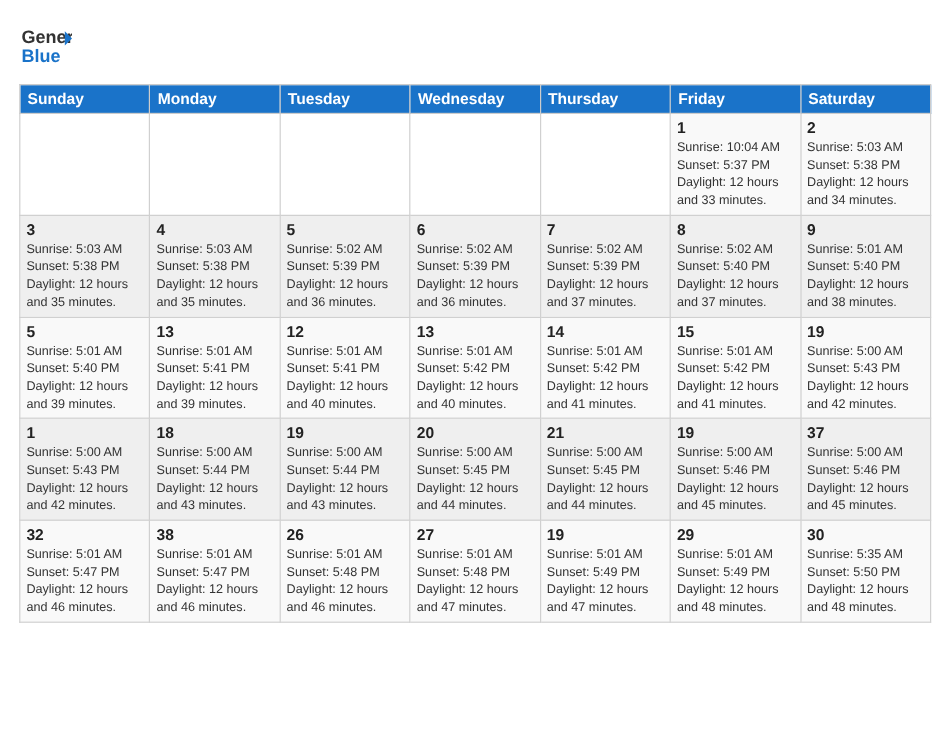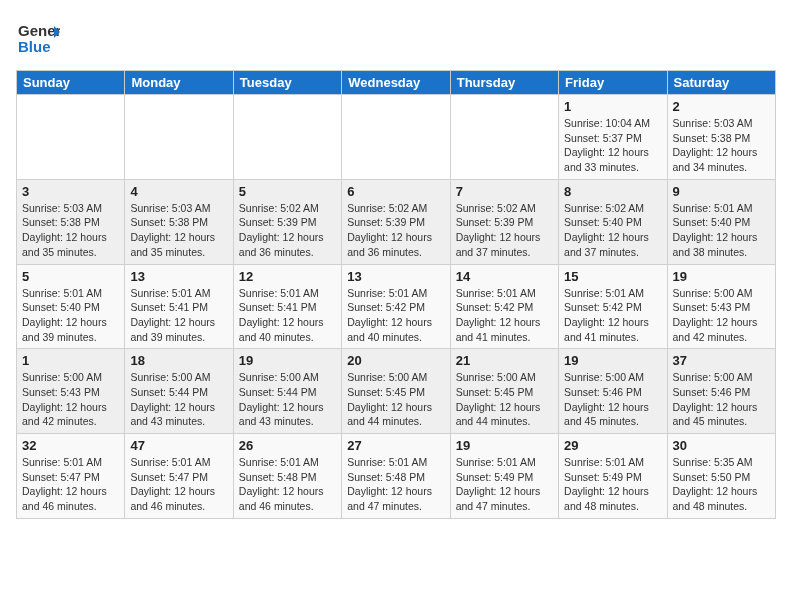--- a/index.html
+++ b/index.html
@@ -290,21 +290,21 @@
       </tr>
       <tr>
         <td>
           <span class="day-number">32</span>
           <div class="day-info">Sunrise: 5:01 AM
 Sunset: 5:47 PM
 Daylight: 12 hours
 and 46 minutes.</div>
         </td>
         <td>
-          <span class="day-number">47</span>
+          <span class="day-number">38</span>
           <div class="day-info">Sunrise: 5:01 AM
 Sunset: 5:47 PM
 Daylight: 12 hours
 and 46 minutes.</div>
         </td>
         <td>
           <span class="day-number">26</span>
           <div class="day-info">Sunrise: 5:01 AM
 Sunset: 5:48 PM
 Daylight: 12 hours

